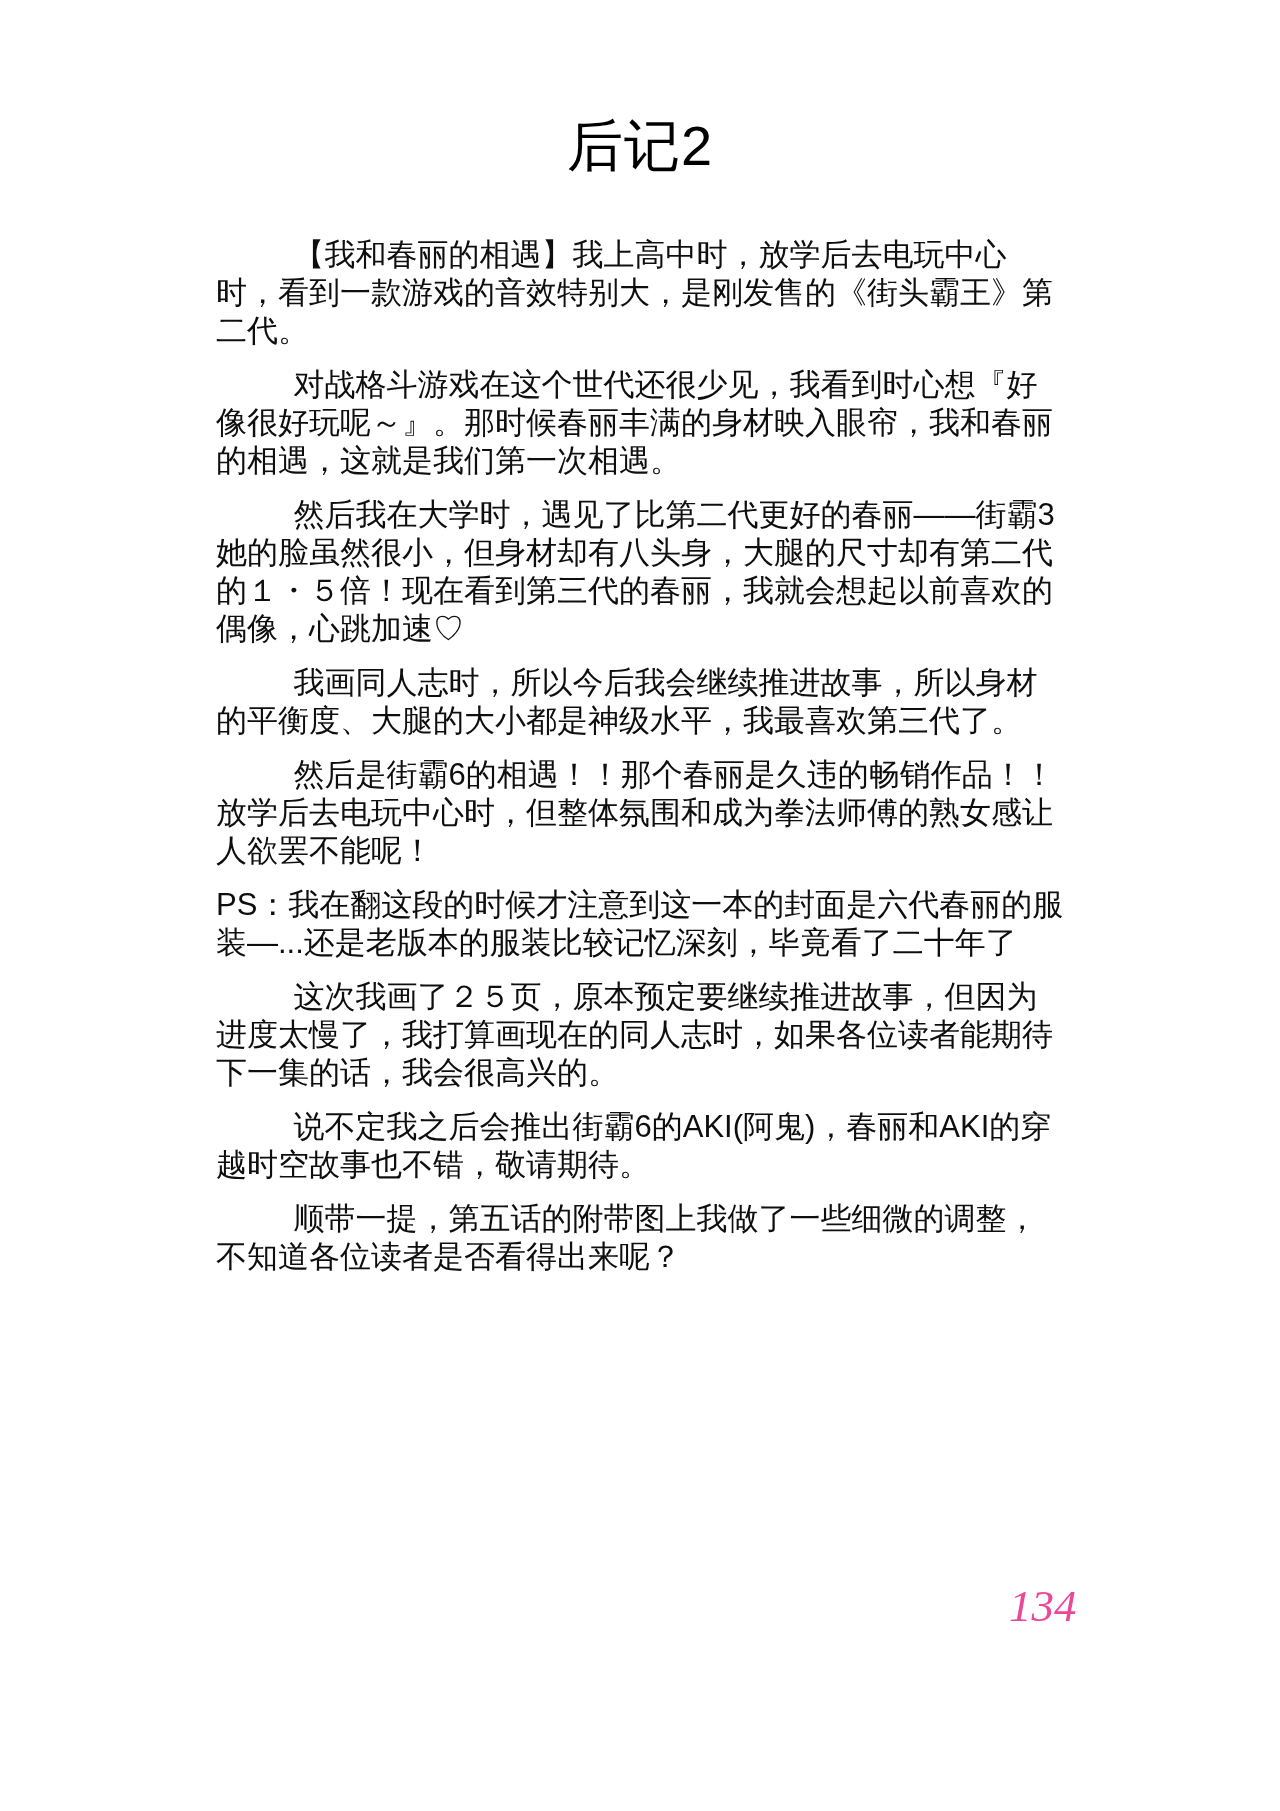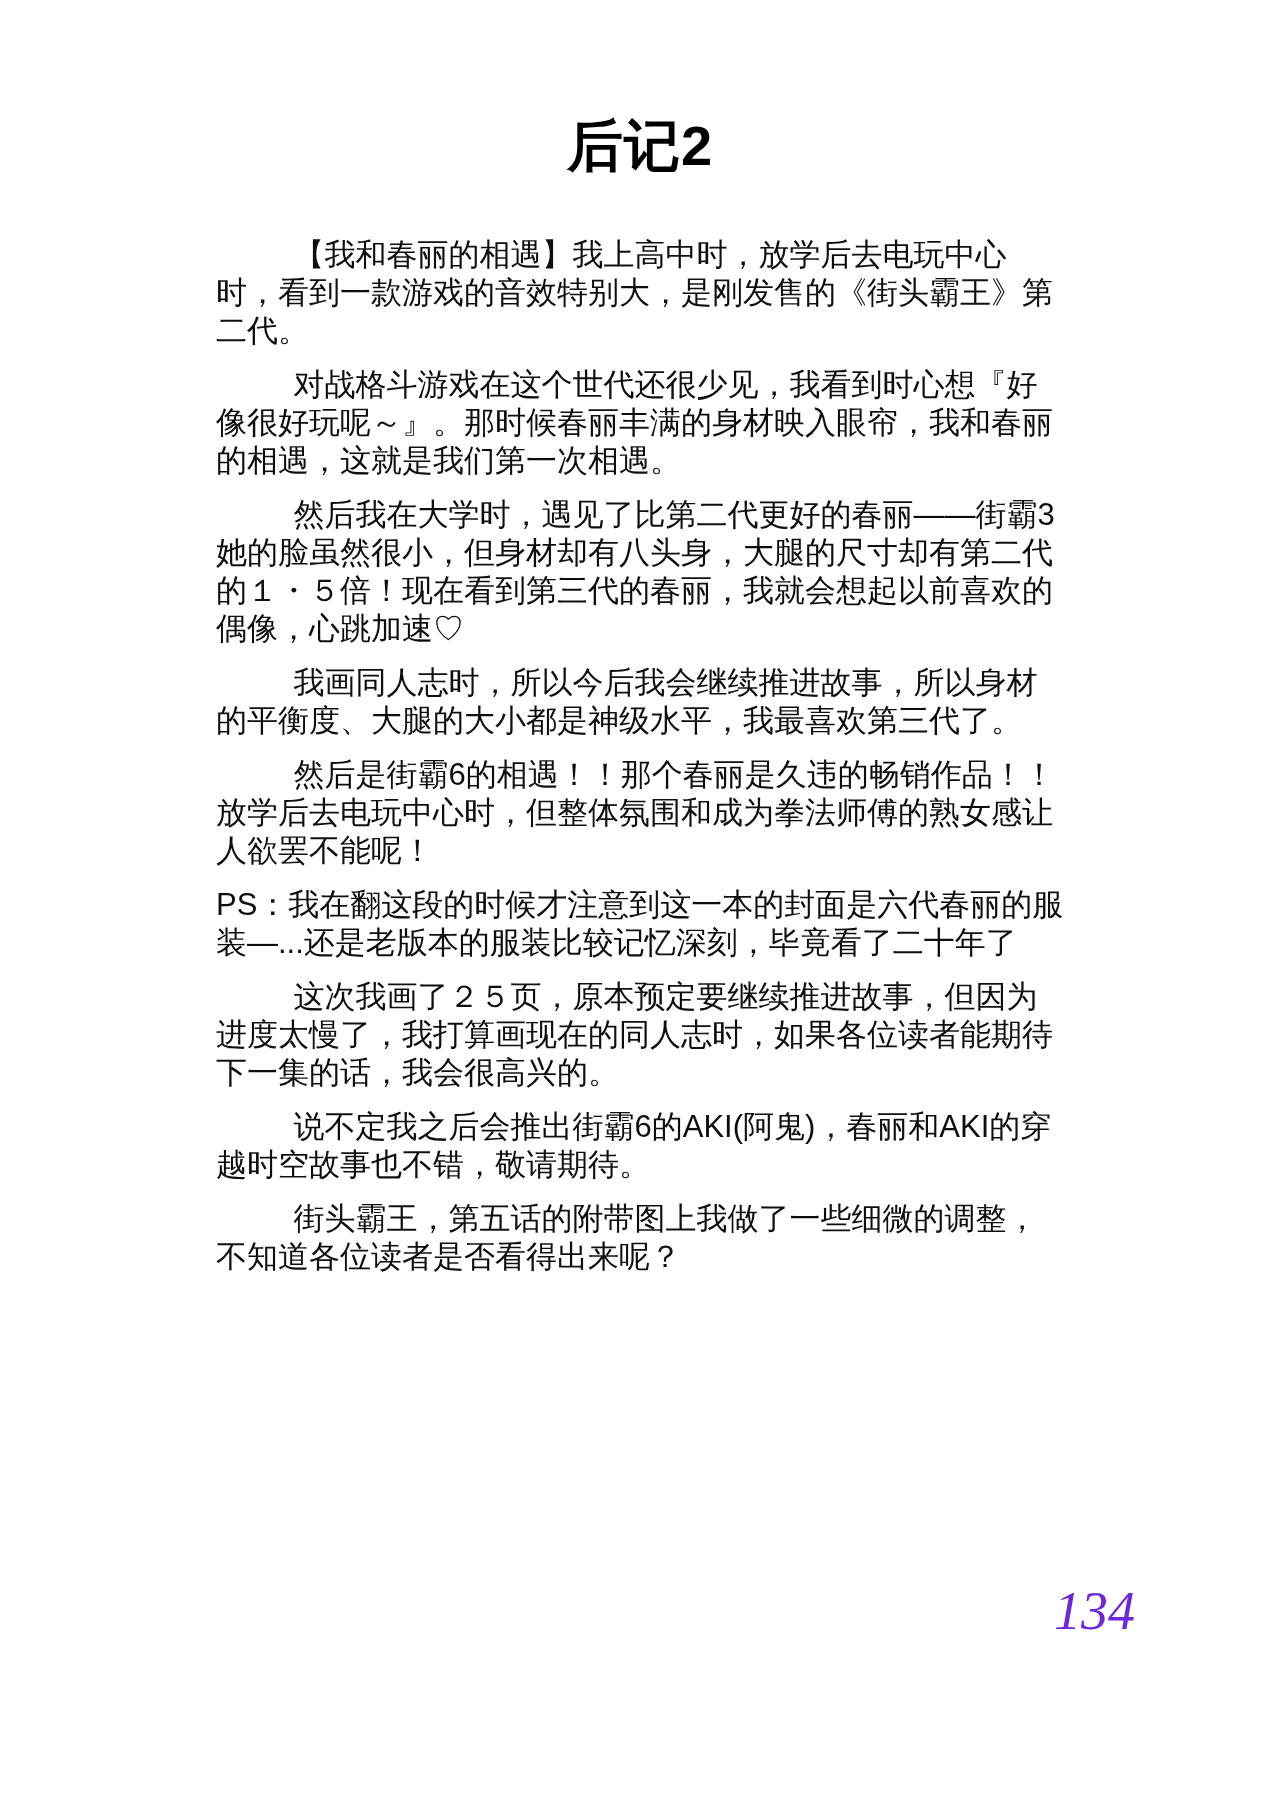--- a/index.html
+++ b/index.html
@@ -19,21 +19,21 @@
     width: 1280px;
     height: 1811px;
     position: relative;
   }
   .page-title {
     margin: 0;
     padding-top: 118px;
     text-align: center;
     font-size: 56px;
     line-height: 1;
-    font-weight: bold;
+    font-weight: normal;
     color: #000000;
     letter-spacing: 1px;
   }
   .content {
     width: 880px;
     margin: 62px auto 0 auto;
     font-size: 31px;
     line-height: 38px;
     text-align: left;
   }
@@ -43,42 +43,42 @@
     word-break: break-all;
   }
   .content p.no-indent {
     text-indent: 0;
   }
   .content p.gap-before {
     margin-top: 16px;
   }
   .page-number {
     position: absolute;
-    left: 1054px;
+    left: 1009px;
     top: 1580px;
     font-family: "Liberation Serif", serif;
     font-style: italic;
-    font-size: 54px;
-    color: #6d28d9;
+    font-size: 45px;
+    color: #ec4899;
   }
 </style>
 </head>
 <body>
 
 <div class="page">
 
   <h1 class="page-title">后记2</h1>
 
   <div class="content">
     <p>【我和春丽的相遇】我上高中时，放学后去电玩中心时，看到一款游戏的音效特别大，是刚发售的《街头霸王》第二代。</p>
     <p class="gap-before">对战格斗游戏在这个世代还很少见，我看到时心想『好像很好玩呢～』。那时候春丽丰满的身材映入眼帘，我和春丽的相遇，这就是我们第一次相遇。</p>
     <p>然后我在大学时，遇见了比第二代更好的春丽——街霸3她的脸虽然很小，但身材却有八头身，大腿的尺寸却有第二代的１・５倍！现在看到第三代的春丽，我就会想起以前喜欢的偶像，心跳加速♡</p>
     <p>我画同人志时，所以今后我会继续推进故事，所以身材的平衡度、大腿的大小都是神级水平，我最喜欢第三代了。</p>
     <p>然后是街霸6的相遇！！那个春丽是久违的畅销作品！！放学后去电玩中心时，但整体氛围和成为拳法师傅的熟女感让人欲罢不能呢！</p>
     <p class="no-indent">PS：我在翻这段的时候才注意到这一本的封面是六代春丽的服装—...还是老版本的服装比较记忆深刻，毕竟看了二十年了</p>
     <p>这次我画了２５页，原本预定要继续推进故事，但因为进度太慢了，我打算画现在的同人志时，如果各位读者能期待下一集的话，我会很高兴的。</p>
     <p>说不定我之后会推出街霸6的AKI(阿鬼)，春丽和AKI的穿越时空故事也不错，敬请期待。</p>
-    <p class="gap-before">街头霸王，第五话的附带图上我做了一些细微的调整，不知道各位读者是否看得出来呢？</p>
+    <p class="gap-before">顺带一提，第五话的附带图上我做了一些细微的调整，不知道各位读者是否看得出来呢？</p>
   </div>
 
   <div class="page-number">134</div>
 
 </div>
 
 </body></html>

